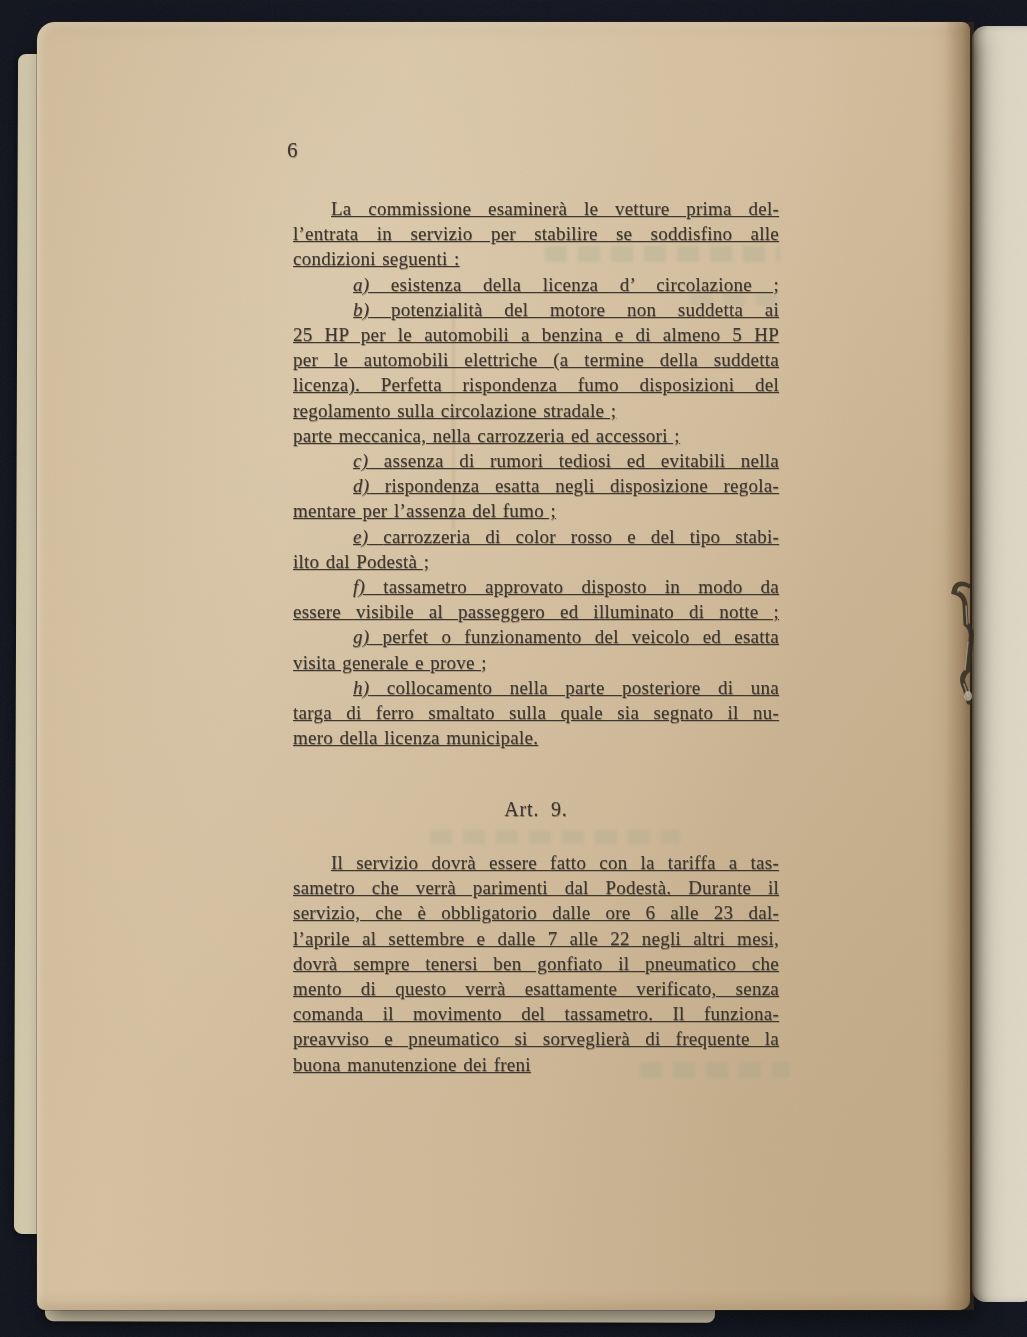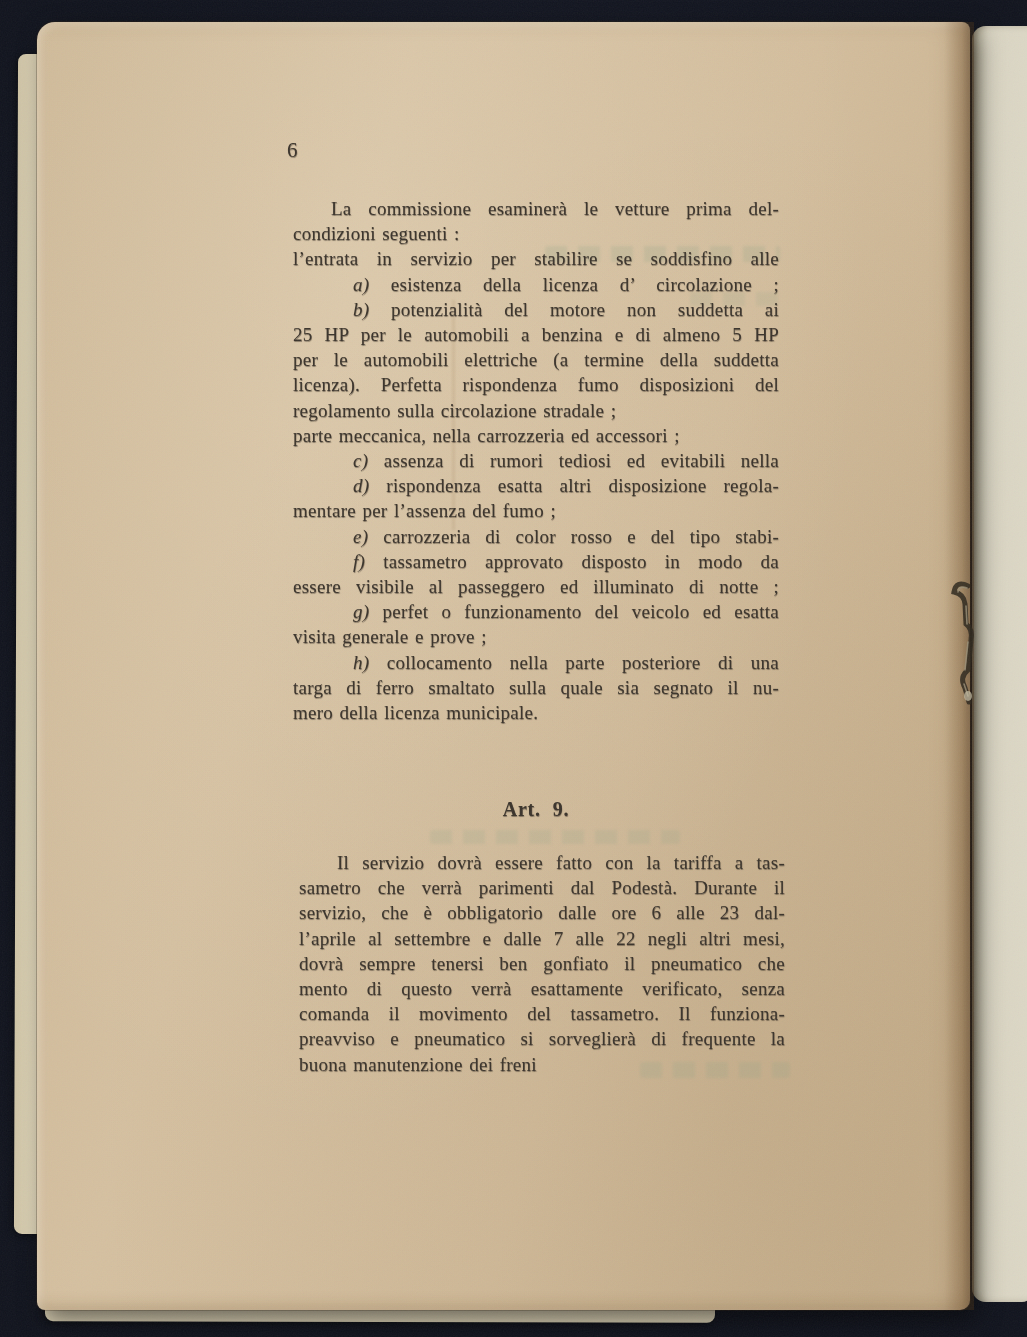--- a/index.html
+++ b/index.html
@@ -27,30 +27,30 @@
   
   #nextpage{position:absolute;left:972px;top:26px;width:60px;height:1276px;
         border-radius:14px 6px 10px 14px;
         background:linear-gradient(90deg,#b4ac95 0px,#ccc7b2 7px,#d9d4c2 16px,#ddd8c6 100%);
         box-shadow:inset 5px 0 9px -3px rgba(70,58,38,.5);}
   
   #gutter{position:absolute;left:944px;top:22px;width:30px;height:1288px;
         background:linear-gradient(90deg,transparent 0,rgba(110,78,40,.22) 60%,rgba(70,48,24,.45) 100%);}
   .ink{color:#3a332b;text-shadow:.4px .5px .7px rgba(58,48,38,.5);
        letter-spacing:.25px;word-spacing:1.5px;font-size:19px;}
-  .ln{line-height:25.2px;text-align:justify;text-align-last:justify;}
+  .ln{line-height:25.2px;text-align:justify;text-align-last:justify;text-decoration:underline;}
   .ln.l{text-align-last:left;}
   .ip{text-indent:38px;}
   .ii{padding-left:60px;}
   .mk{font-style:italic;}
   #pnum{position:absolute;left:287px;top:138px;font-size:21px;}
   #block1{position:absolute;left:293px;top:196px;width:486px;}
   #arthead{position:absolute;left:293px;top:798px;width:486px;text-align:center;
-           font-weight:bold;font-size:20px;letter-spacing:.8px;word-spacing:6px;}
-  #block2{position:absolute;left:299px;top:850px;width:486px;}
+           font-weight:normal;font-size:20px;letter-spacing:.8px;word-spacing:6px;}
+  #block2{position:absolute;left:293px;top:850px;width:486px;}
   
   .ghost{position:absolute;filter:blur(1.6px);opacity:.42;border-radius:3px;
          background:repeating-linear-gradient(90deg,rgba(140,160,132,.5) 0 22px,transparent 22px 33px);}
   .crease{position:absolute;background:rgba(150,118,78,.16);filter:blur(1px);}
   #grain{position:absolute;left:0;top:0;pointer-events:none;opacity:.06;}
   #staple{position:absolute;left:938px;top:572px;pointer-events:none;}
 </style>
 </head>
 <body>
 
@@ -73,38 +73,39 @@
   <div class="ghost" style="left:545px;top:246px;width:235px;height:16px;"></div>
   <div class="ghost" style="left:690px;top:292px;width:90px;height:14px;opacity:.3;"></div>
   <div class="ghost" style="left:430px;top:830px;width:250px;height:14px;opacity:.35;"></div>
   <div class="ghost" style="left:640px;top:1062px;width:150px;height:16px;opacity:.38;"></div>
   <div class="crease" style="left:452px;top:300px;width:3px;height:230px;"></div>
 
   <div id="pnum" class="ink">6</div>
 
   <div id="block1" class="ink">
     <div class="ln ip">La commissione esaminerà le vetture prima del-</div>
+    <div class="ln">l’entrata in servizio per stabilire se soddisfino alle</div>
     <div class="ln l">condizioni seguenti :</div>
-    <div class="ln">l’entrata in servizio per stabilire se soddisfino alle</div>
 
     <div class="ln ii"><span class="mk">a)</span> <span>esistenza della licenza d’ circolazione ;</span></div>
 
     <div class="ln ii"><span class="mk">b)</span> <span>potenzialità del motore non suddetta ai</span></div>
     <div class="ln">25 HP per le automobili a benzina e di almeno 5 HP</div>
     <div class="ln">per le automobili elettriche (a termine della suddetta</div>
     <div class="ln">licenza). Perfetta rispondenza fumo disposizioni del</div>
     <div class="ln l">regolamento sulla circolazione stradale ;</div>
 
     <div class="ln l">parte meccanica, nella carrozzeria ed accessori ;</div>
     <div class="ln ii"><span class="mk">c)</span> <span>assenza di rumori tediosi ed evitabili nella</span></div>
 
-    <div class="ln ii"><span class="mk">d)</span> <span>rispondenza esatta altri disposizione regola-</span></div>
+    <div class="ln ii"><span class="mk">d)</span> <span>rispondenza esatta negli disposizione regola-</span></div>
     <div class="ln l">mentare per l’assenza del fumo ;</div>
 
     <div class="ln ii"><span class="mk">e)</span> <span>carrozzeria di color rosso e del tipo stabi-</span></div>
+    <div class="ln l">ilto dal Podestà ;</div>
 
     <div class="ln ii"><span class="mk">f)</span> <span>tassametro approvato disposto in modo da</span></div>
     <div class="ln">essere visibile al passeggero ed illuminato di notte ;</div>
 
     <div class="ln ii"><span class="mk">g)</span> <span>perfet o funzionamento del veicolo ed esatta</span></div>
     <div class="ln l">visita generale e prove ;</div>
 
     <div class="ln ii"><span class="mk">h)</span> <span>collocamento nella parte posteriore di una</span></div>
     <div class="ln">targa di ferro smaltato sulla quale sia segnato il nu-</div>
     <div class="ln l">mero della licenza municipale.</div>

